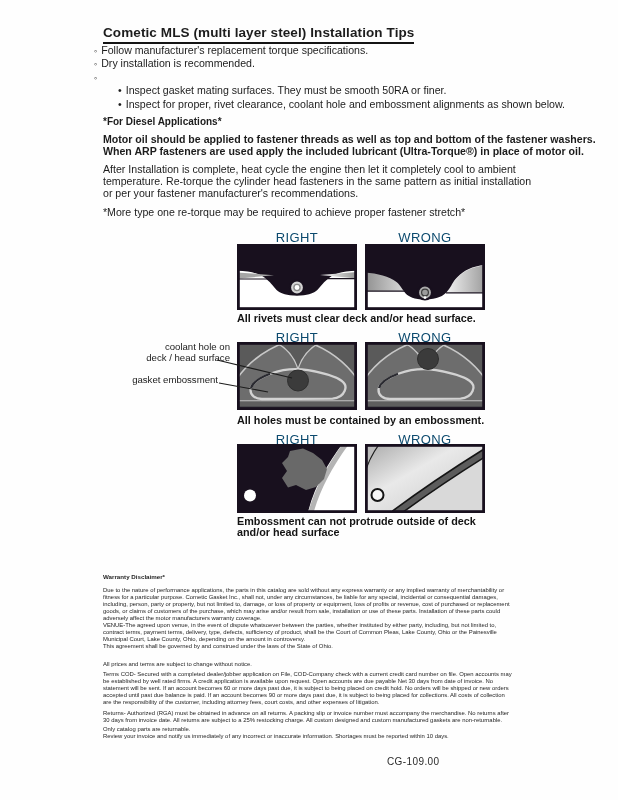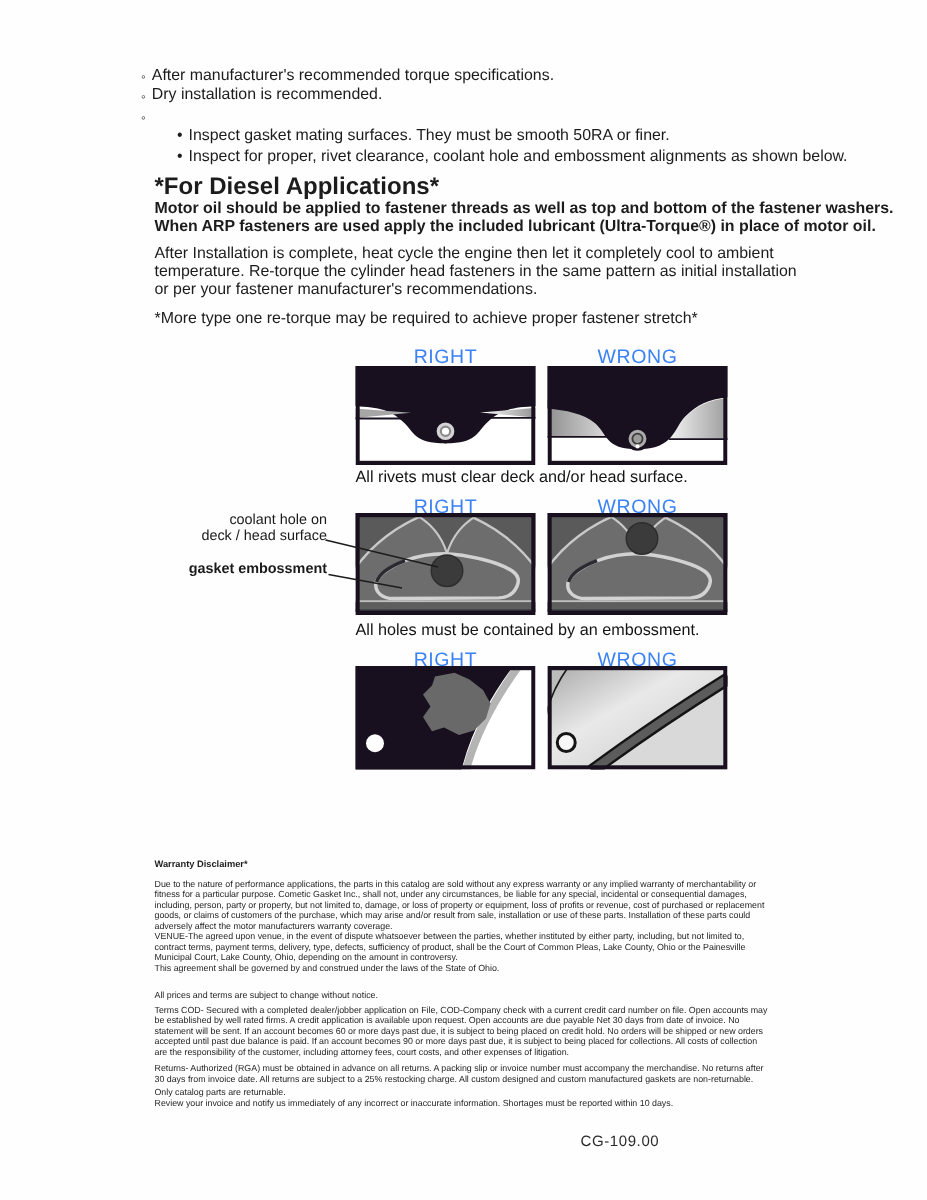--- a/index.html
+++ b/index.html
@@ -10,42 +10,43 @@
 
   .title{left:103px;top:25px;font-size:13.5px;font-weight:bold;
          border-bottom:2px solid #141414;padding-bottom:2px;letter-spacing:.1px;}
 
   .tips{left:94px;top:44px;font-size:10.6px;line-height:13.4px;}
   .tip{display:flex;}
   .tip.lvl2{padding-left:24px;}
   .glyph{margin-right:4px;}
   .glyph.open{font-size:9px;position:relative;top:1px;}
 
-  .h2{font-size:16px;font-weight:bold;}
+  .h2{font-size:10px;font-weight:bold;}
   .para{font-size:10.6px;line-height:12.2px;}
 
-  .dg-label{width:120px;text-align:center;font-size:13px;letter-spacing:.4px;color:#3b82f6;}
-  .caption{font-size:10.8px;font-weight:normal;line-height:11px;color:#141414;}
+  .dg-label{width:120px;text-align:center;font-size:13px;letter-spacing:.4px;color:#0c4a6e;}
+  .caption{font-size:10.8px;font-weight:bold;line-height:11px;color:#141414;}
   .annot{font-size:9.6px;line-height:10.8px;text-align:right;width:118px;color:#1a1a1a;}
 
   .legal{font-size:5.9px;line-height:7px;color:#252525;width:438px;}
   .legal-h{font-size:6.2px;font-weight:bold;color:#1e1e1e;}
   .pagenum{font-size:10px;letter-spacing:.4px;color:#2a2a2a;}
   svg{display:block;}
 </style>
 </head>
 <body>
 
 <div id="page">
 
+  <div class="abs title">Cometic MLS (multi layer steel) Installation Tips</div>
 
   <div class="abs tips">
     <div class="tip lvl1">
         <span class="glyph open">◦</span>
-        <span>After manufacturer's recommended torque specifications.</span>
+        <span>Follow manufacturer's replacement torque specifications.</span>
       </div>
     <div class="tip lvl1">
         <span class="glyph open">◦</span>
         <span>Dry installation is recommended.</span>
       </div>
     <div class="tip lvl1">
         <span class="glyph open">◦</span>
       </div>
     <div class="tip lvl2">
         <span class="glyph">•</span>
@@ -106,23 +107,23 @@
     <circle cx="60" cy="48.5" r="3.4" fill="#9c9c9c" stroke="#3c3c3c" stroke-width="1.2"></circle>
     <circle cx="60" cy="53.6" r="1.4" fill="#ffffff"></circle>
     <rect x="1.4" y="1.4" width="117.2" height="63.2" fill="none" stroke="#18101e" stroke-width="2.8"></rect>
   </svg>
 
   <div class="abs caption" style="left:237px;top:313px;">All rivets must clear deck and/or head surface.</div>
 
   <div class="abs dg-label" style="left:237px;top:330px;">RIGHT</div>
   <div class="abs dg-label" style="left:365px;top:330px;">WRONG</div>
 
-  <div class="abs annot pre" style="left:100px;top:342px;">coolant hole on
+  <div class="abs annot pre" style="left:112px;top:342px;">coolant hole on
 deck / head surface</div>
-  <div class="abs annot" style="left:100px;top:375px;font-weight:bold;">gasket embossment</div>
+  <div class="abs annot" style="left:100px;top:375px;">gasket embossment</div>
 
   <svg class="abs" style="left:237px;top:342px;" width="120" height="68" viewBox="0 0 120 68">
     <rect x="0" y="0" width="120" height="68" fill="#6d6d6d"></rect>
     <path d="M-1,38 C10,22 28,7 52,-1 L-1,-1 Z" fill="#5a5a5a"></path>
     <path d="M-1,38 C10,22 28,7 52,-1" stroke="#c8c8c8" stroke-width="1.6" fill="none"></path>
     <path d="M121,38 C110,22 92,7 68,-1 L121,-1 Z" fill="#5a5a5a"></path>
     <path d="M121,38 C110,22 92,7 68,-1" stroke="#c8c8c8" stroke-width="1.6" fill="none"></path>
     <path d="M36,-1 C48,4.5 57,14 61,27 C65,14 74,4.5 86,-1 Z" fill="#5a5a5a"></path>
     <path d="M36,-1 C48,4.5 57,14 61,27 M61,27 C65,14 74,4.5 86,-1" stroke="#c8c8c8" stroke-width="1.4" fill="none"></path>
     <path d="M-1,58.8 H121" stroke="#c0c0c0" stroke-width="1.3"></path>
@@ -182,20 +183,22 @@
     <rect x="0" y="0" width="120" height="69" fill="url(#g3s)"></rect>
     <path d="M15,-1 C7,10 1.5,21 -1,33 L-1,-1 Z" fill="#bcbcbc"></path>
     <path d="M15,-1 C7,10 1.5,21 -1,33" stroke="#1b1b1b" stroke-width="1.1" fill="none"></path>
     <path d="M121,9 C89,29 59,49 30,70 L121,70 Z" fill="#d9d9d9"></path>
     <path d="M121,8 C89,28 59,48 29.5,70" stroke="#151515" stroke-width="8.8" fill="none"></path>
     <path d="M121,8 C89,28 59,48 29.5,70" stroke="#5c5c5c" stroke-width="5.6" fill="none"></path>
     <circle cx="12.5" cy="51" r="6" fill="#f7f7f7" stroke="#151515" stroke-width="2"></circle>
     <rect x="1.4" y="1.4" width="117.2" height="66.2" fill="none" stroke="#18101e" stroke-width="2.8"></rect>
   </svg>
 
+  <div class="abs caption pre" style="left:237px;top:516px;">Embossment can not protrude outside of deck
+and/or head surface</div>
 
   <div class="abs legal-h" style="left:103px;top:573px;">Warranty Disclaimer*</div>
   <div class="abs legal pre" style="left:103px;top:587px;">Due to the nature of performance applications, the parts in this catalog are sold without any express warranty or any implied warranty of merchantability or
 fitness for a particular purpose.  Cometic Gasket Inc., shall not, under any circumstances, be liable for any special, incidental or consequential damages,
 including, person, party or property, but not limited to, damage, or loss of property or equipment, loss of profits or revenue, cost of purchased or replacement
 goods, or claims of customers of the purchase, which may arise and/or result from sale, installation or use of these parts.  Installation of these parts could
 adversely affect the motor manufacturers warranty coverage.</div>
   <div class="abs legal pre" style="left:103px;top:622px;">VENUE-The agreed upon venue, in the event of dispute whatsoever between the parties, whether instituted by either party, including, but not limited to,
 contract terms, payment terms, delivery, type, defects, sufficiency of product, shall be the Court of Common Pleas, Lake County, Ohio or the Painesville
 Municipal Court, Lake County, Ohio, depending on the amount in controversy.

